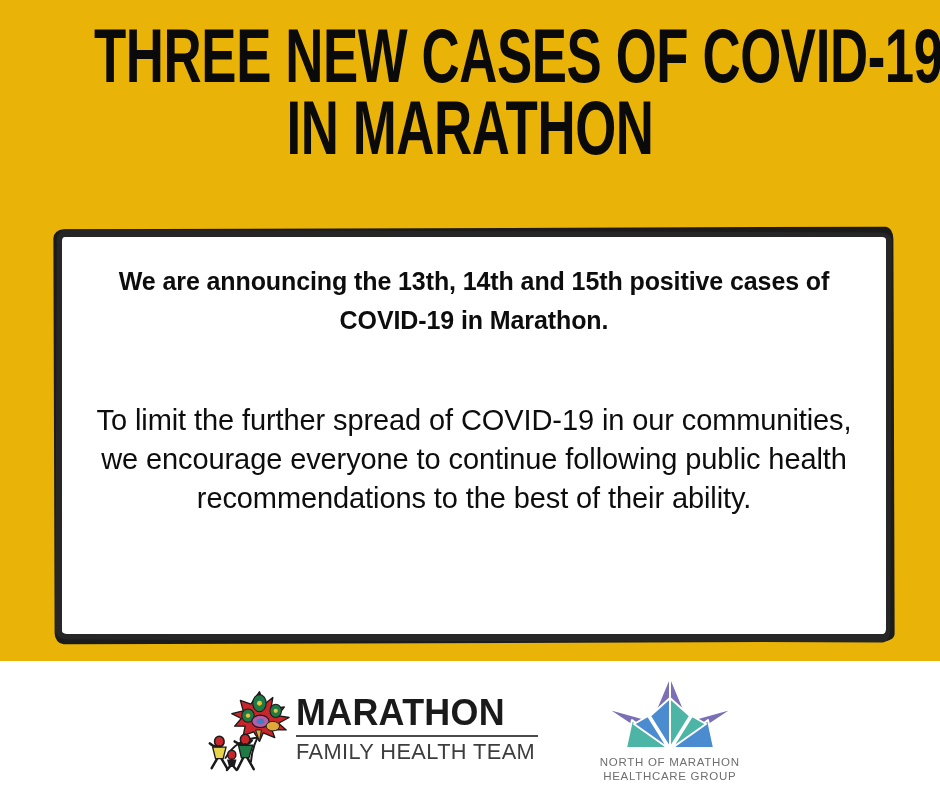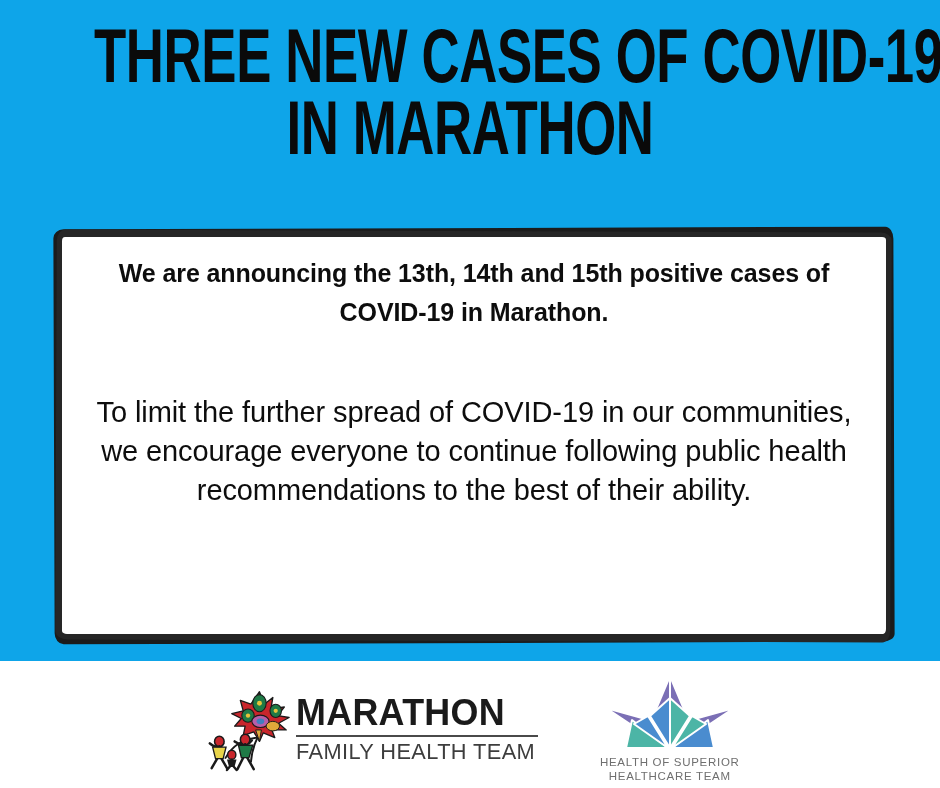--- a/index.html
+++ b/index.html
@@ -11,21 +11,21 @@
     height: 788px;
     overflow: hidden;
     font-family: "Liberation Sans", sans-serif;
     background: #ffffff;
   }
 
   .poster {
     position: relative;
     width: 940px;
     height: 788px;
-    background: #0ea5e9;
+    background: #eab308;
     overflow: hidden;
   }
 
   
   .title-block {
     position: absolute;
     left: 0;
     top: 14px;
     width: 940px;
     text-align: center;
@@ -81,21 +81,21 @@
     box-sizing: border-box;
     text-align: center;
     color: #0d0d0d;
   }
 
   .lead {
     font-size: 25px;
     font-weight: 700;
     line-height: 39px;
     letter-spacing: -0.1px;
-    margin: 0;
+    margin: 8px;
   }
   .body-para {
     font-size: 29px;
     font-weight: 400;
     line-height: 39px;
     letter-spacing: -0.1px;
     margin: 61px 0 0 0;
   }
   .closing {
     font-size: 24px;
@@ -258,21 +258,21 @@
             <path d="M28 46 L22 74 L64 74 Z" fill="#4cb5a6"></path>
 
             <path d="M44 42 L30 50 L64 74 Z" fill="#4a8ccf"></path>
 
             <path d="M104 46 L110 74 L68 74 Z" fill="#4a8ccf"></path>
 
             <path d="M88 42 L102 50 L68 74 Z" fill="#4cb5a6"></path>
           </g>
         </svg>
         <div class="nosh-words">
-          <div>HEALTH OF SUPERIOR</div>
-          <div>HEALTHCARE TEAM</div>
+          <div>NORTH OF MARATHON</div>
+          <div>HEALTHCARE GROUP</div>
         </div>
       </div>
 
     </div>
   </div>
 
 </div>
 
 </body></html>

